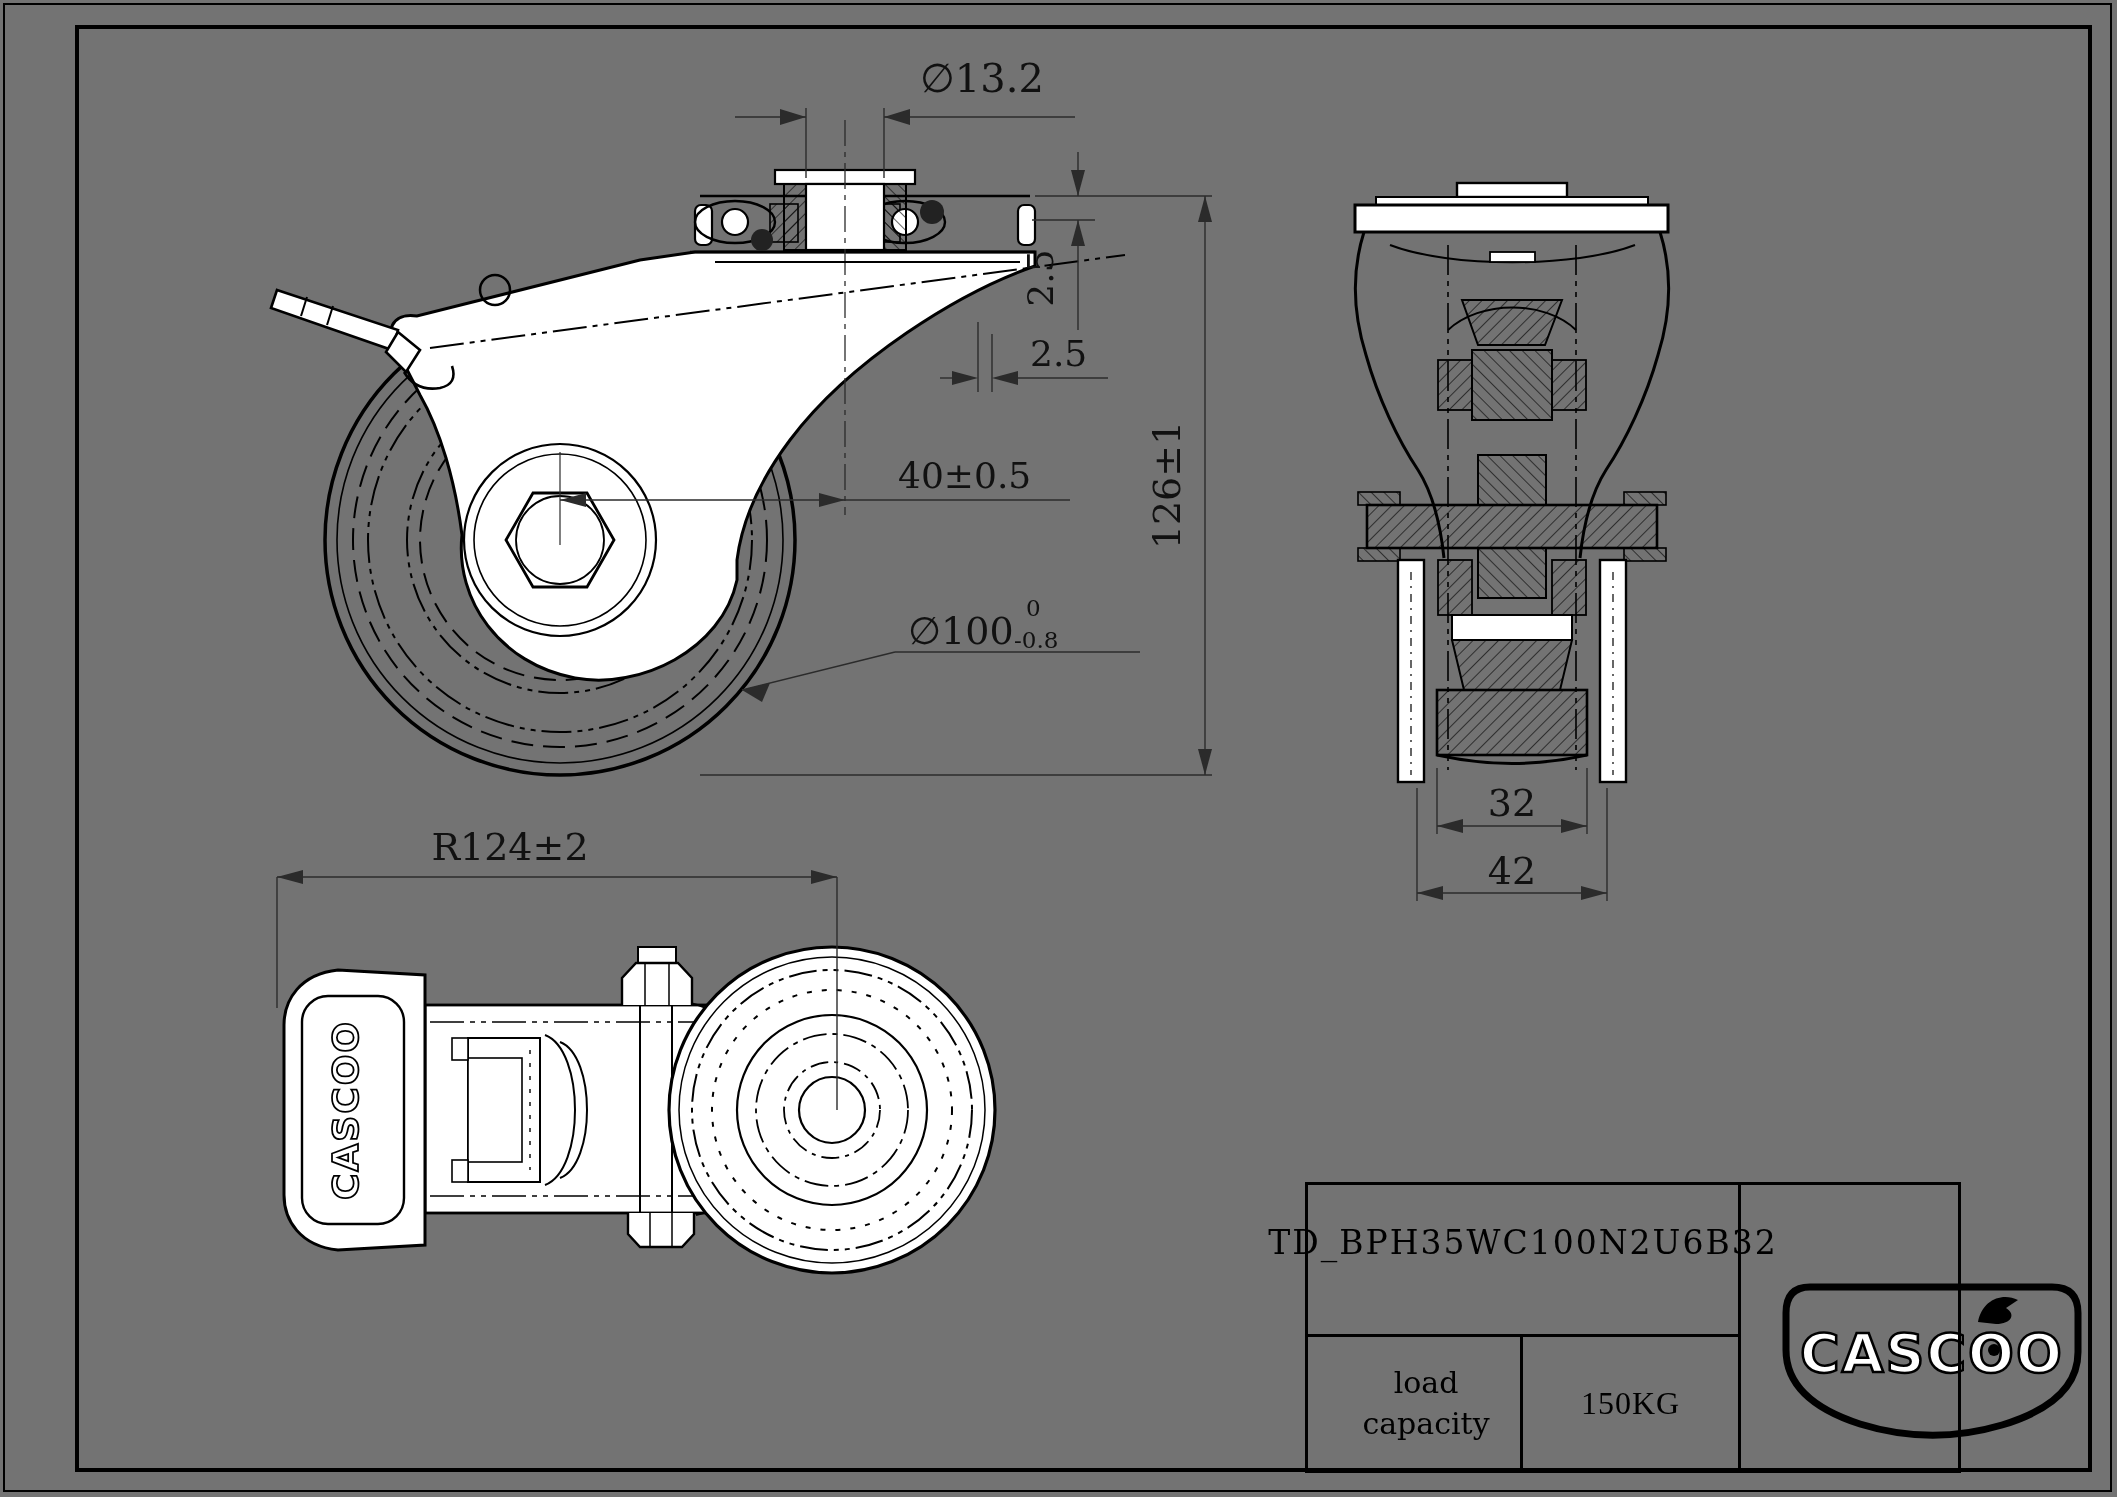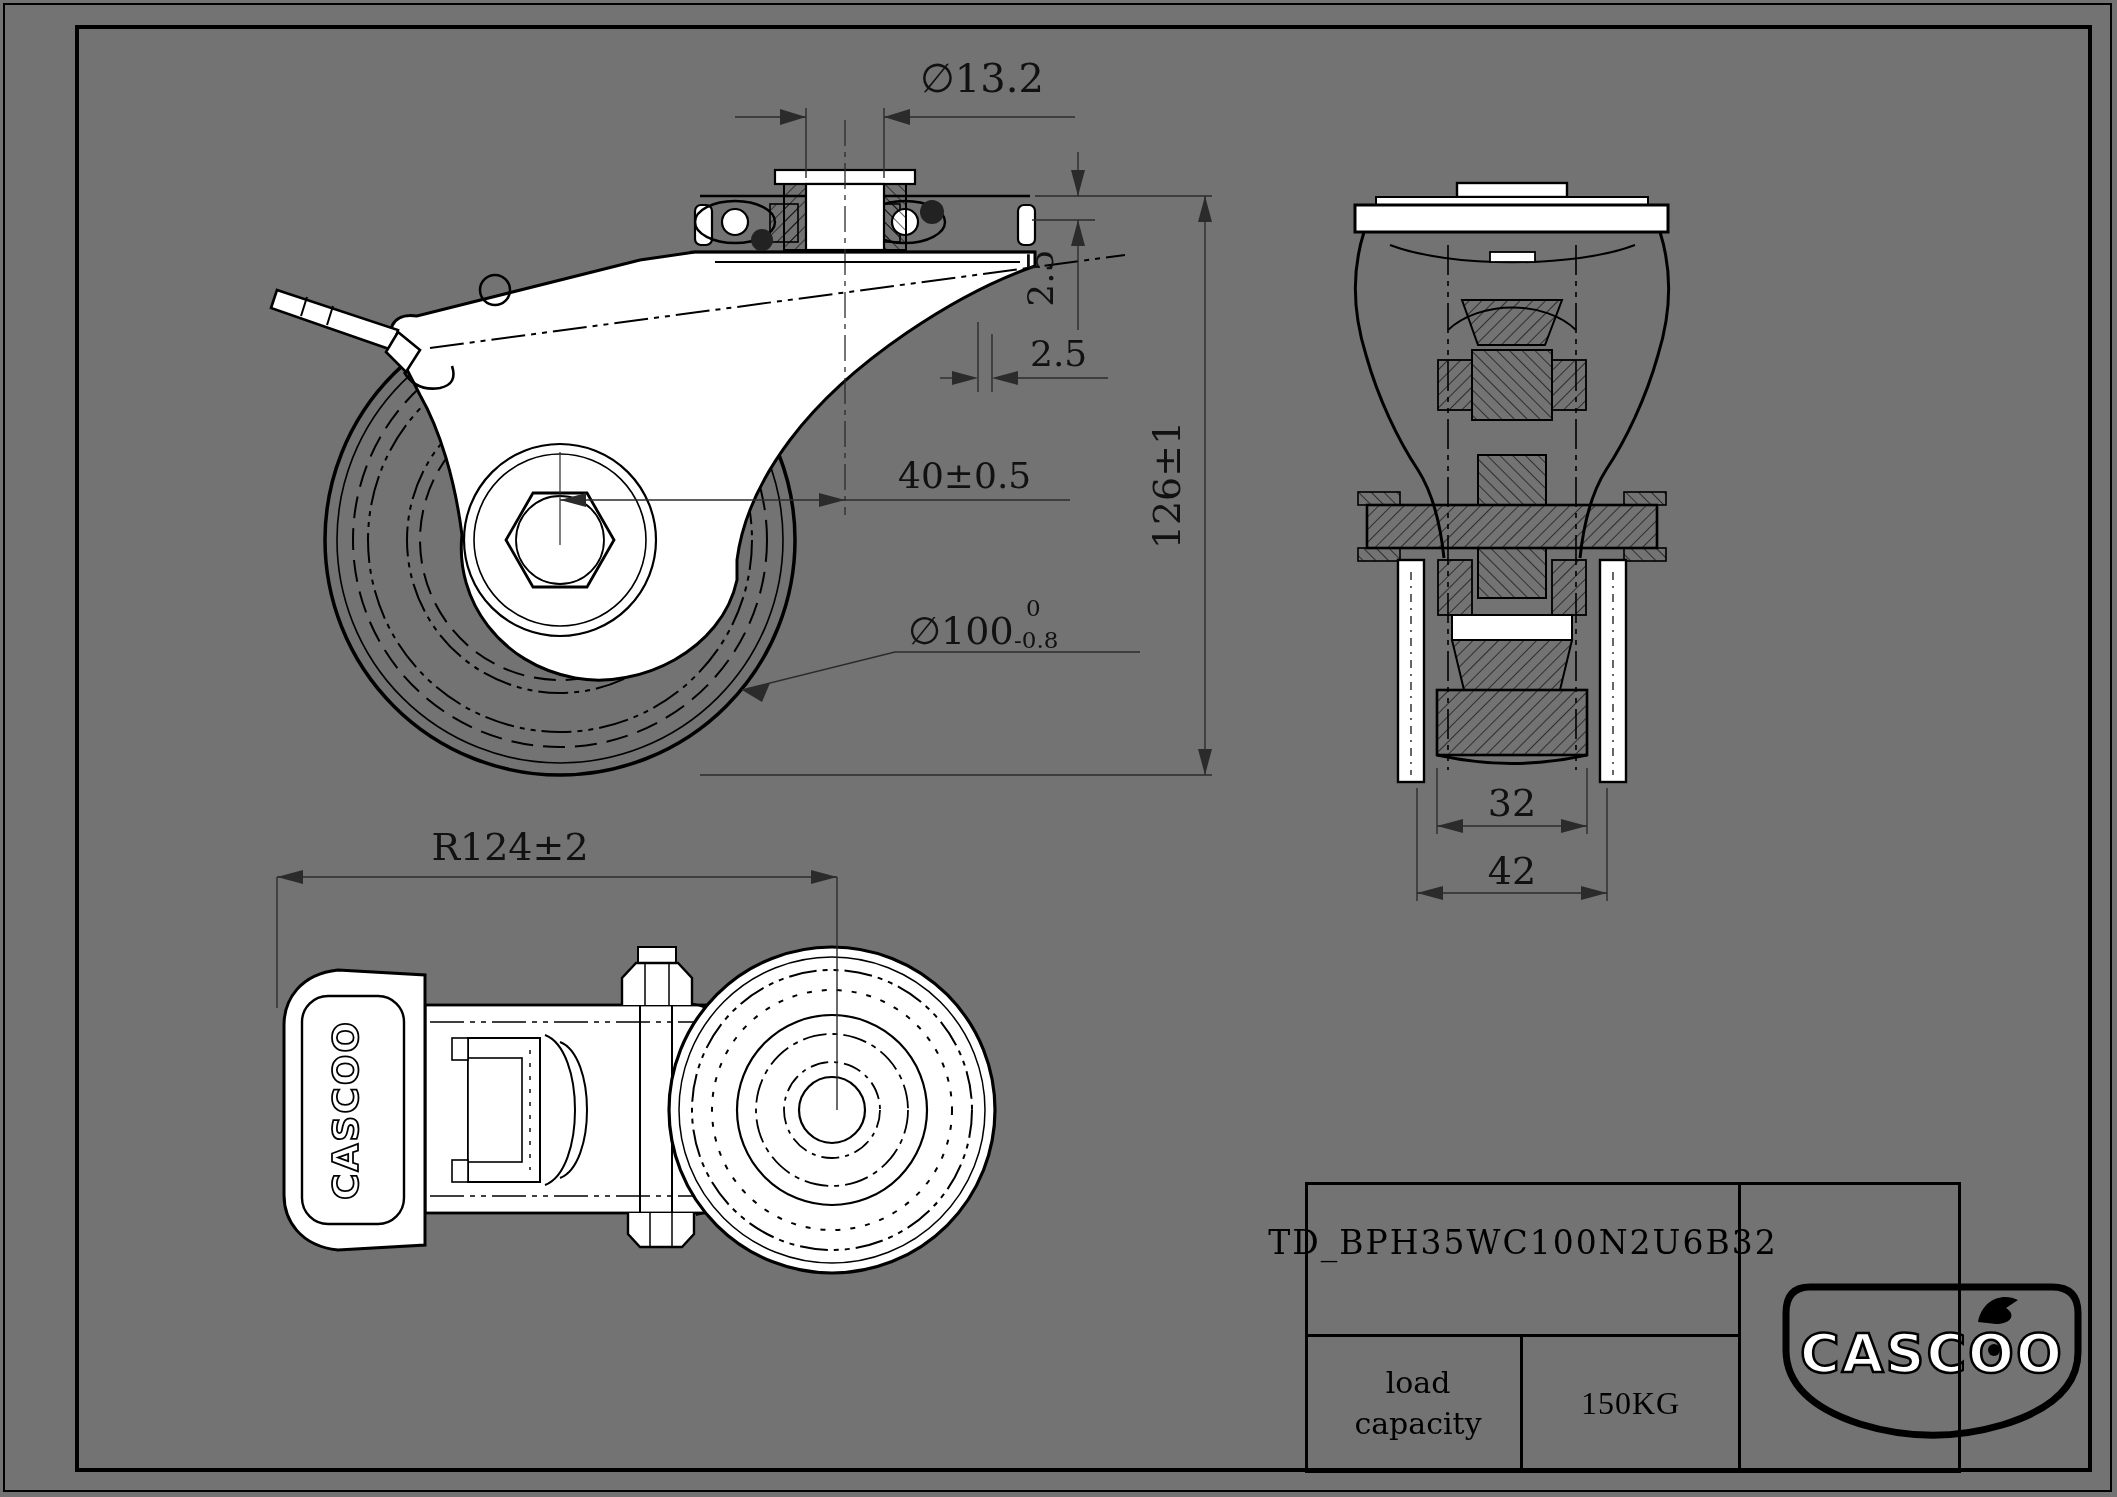--- a/index.html
+++ b/index.html
@@ -12,21 +12,21 @@
   svg{position:absolute;left:0;top:0;}
   
   #titleblock{position:absolute;left:1305px;top:1182px;width:656px;height:291px;
               border:3px solid #000;box-sizing:border-box;}
   .tb-div-v1{position:absolute;left:430px;top:0;width:3px;height:100%;background:#000;}
   .tb-div-h1{position:absolute;left:0;top:149px;width:433px;height:3px;background:#000;}
   .tb-div-v2{position:absolute;left:212px;top:149px;width:3px;height:136px;background:#000;}
   .tb-cell{position:absolute;display:flex;align-items:center;justify-content:center;
            text-align:center;}
   .tb-part{left:0;top:0;width:430px;height:115px;font-size:33px;letter-spacing:2px;}
-  .tb-load{left:4px;top:152px;width:212px;height:133px;font-size:30px;white-space:pre-line;line-height:1.35;}
+  .tb-load{left:12px;top:152px;width:212px;height:133px;font-size:30px;white-space:pre-line;line-height:1.35;}
   .tb-val{left:215px;top:152px;width:215px;height:133px;font-size:32px;letter-spacing:1px;font-family:Liberation Serif, serif;}
   .dimtxt{font-family:"DejaVu Serif",serif;fill:#111;}
   .dl{stroke:#2b2b2b;stroke-width:1.4;fill:none;}
   .ar{fill:#2b2b2b;stroke:none;}
   .ol{stroke:#000;fill:none;}
 </style>
 </head>
 <body>
 
 <div id="sheet">

